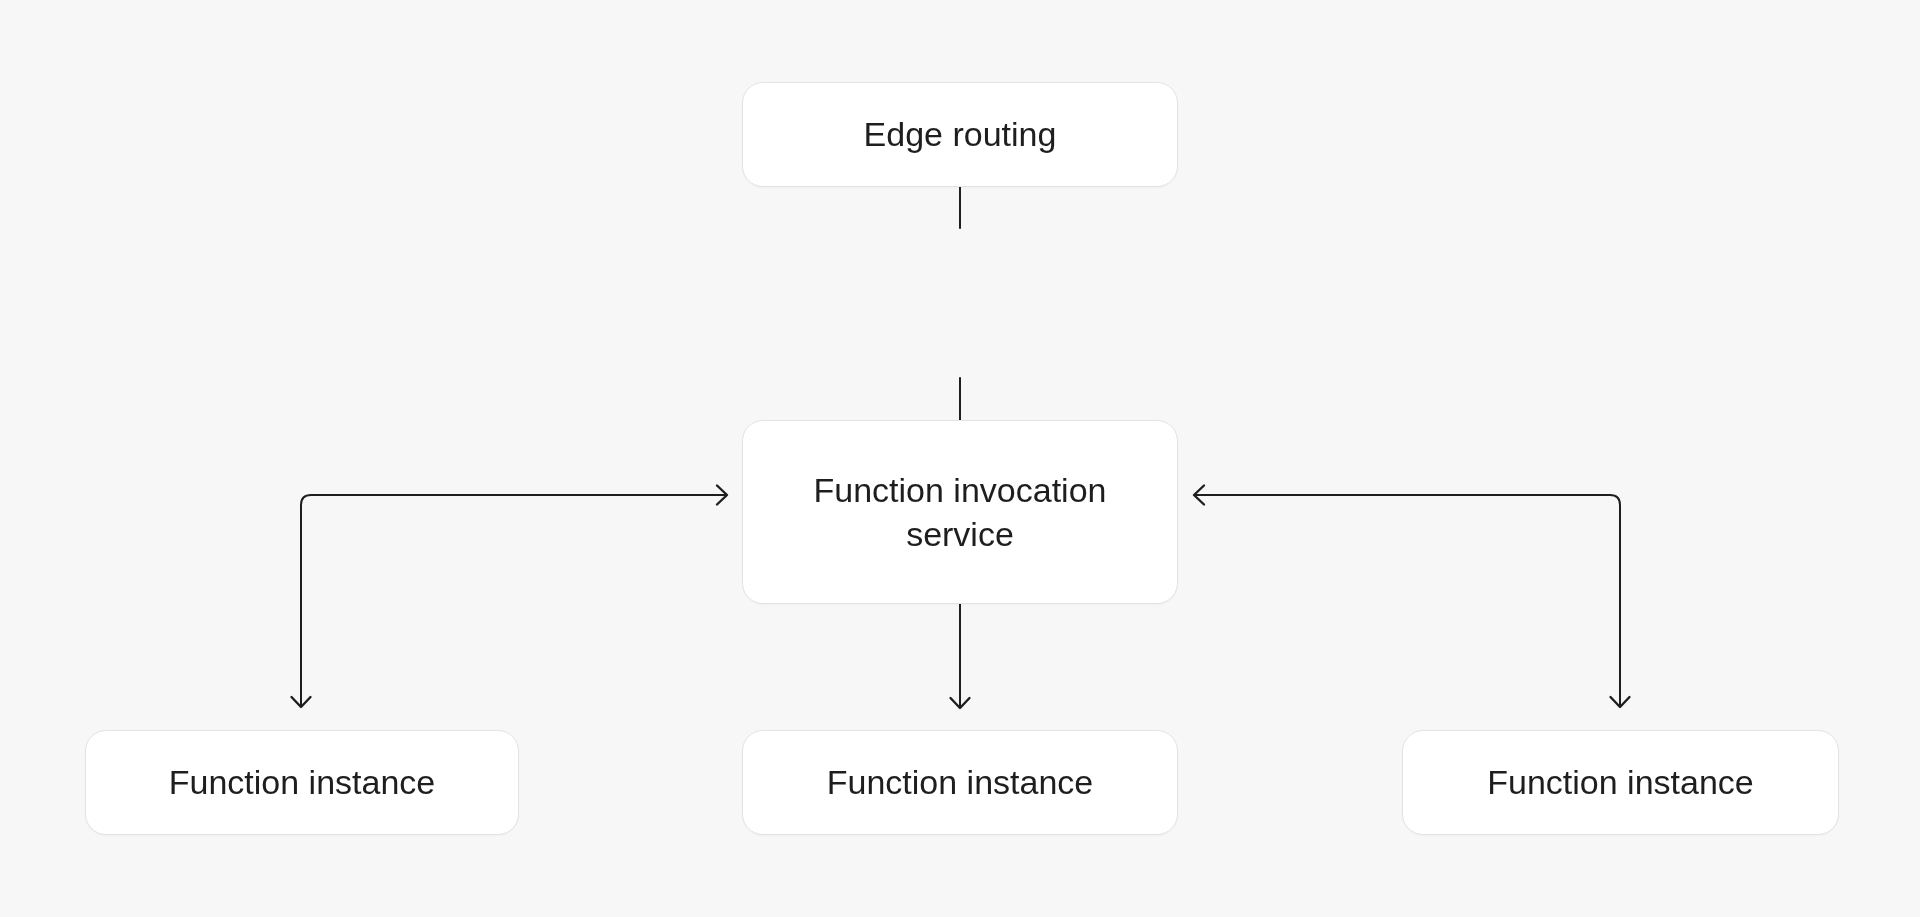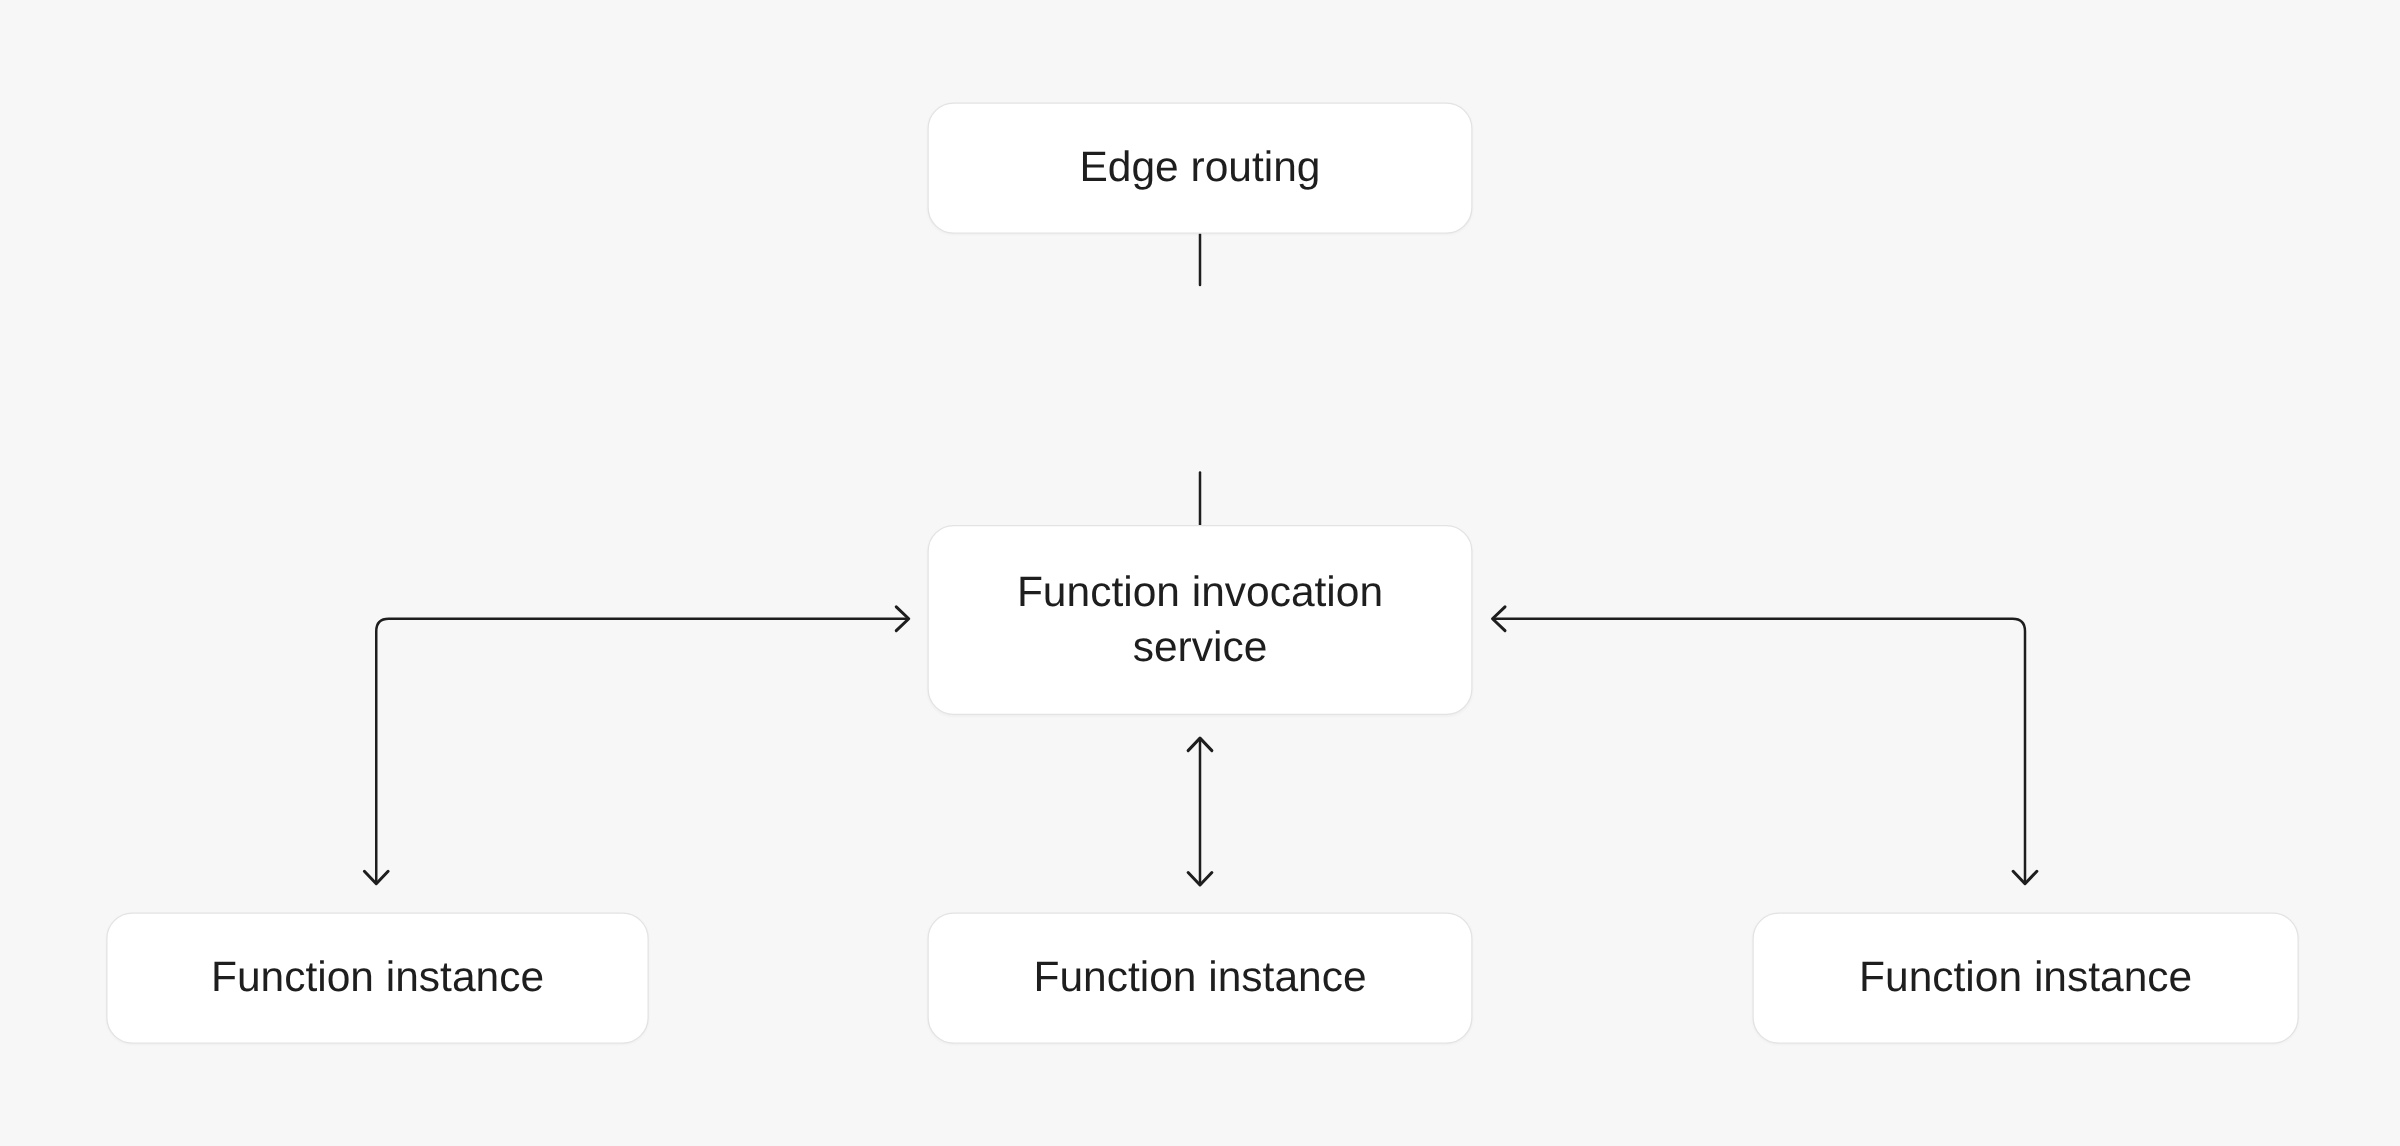--- a/index.html
+++ b/index.html
@@ -37,21 +37,21 @@
     justify-content: center;
     text-align: center;
     color: #1e1e1e;
     font-size: 34px;
     line-height: 1.3;
     padding: 0 36px;
   }
   
   #node-edge-routing            { left: 742px;  top: 82px;  width: 436px; height: 105px; }
   #node-function-load-balancer  { left: 742px;  top: 228px; width: 436px; height: 150px; }
-  #node-function-invocation     { left: 742px;  top: 420px; width: 436px; height: 152px; }
+  #node-function-invocation     { left: 742px;  top: 420px; width: 436px; height: 184px; }
   #node-function-instance-left  { left: 85px;   top: 730px; width: 434px; height: 105px; }
   #node-function-instance-center{ left: 742px;  top: 730px; width: 436px; height: 105px; }
   #node-function-instance-right { left: 1402px; top: 730px; width: 437px; height: 105px; }
 </style>
 </head>
 <body>
 
 <div class="canvas">
 
   <svg class="connector-layer" width="1920" height="917" viewBox="0 0 1920 917" xmlns="http://www.w3.org/2000/svg">

